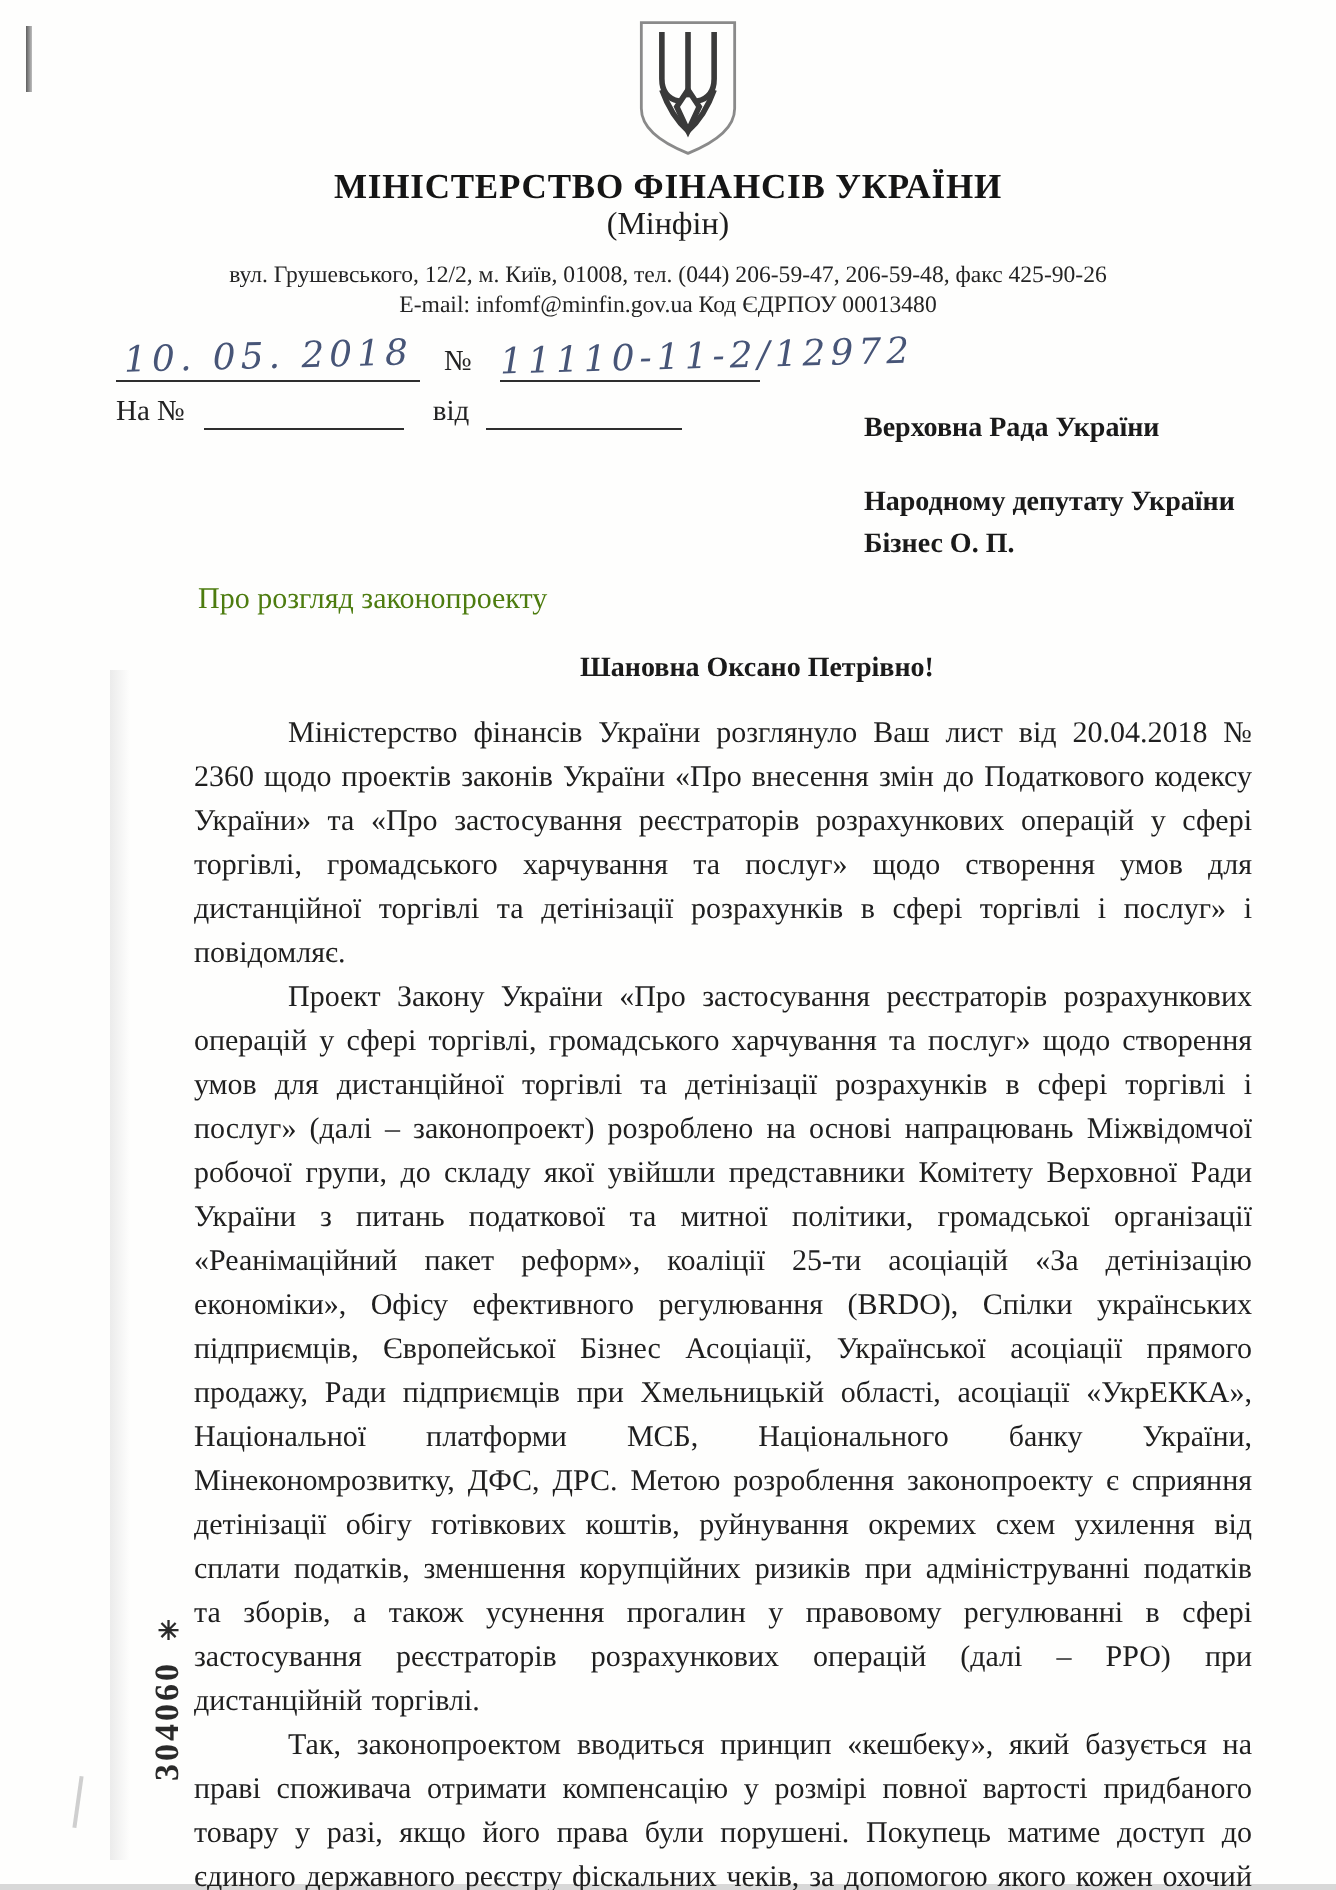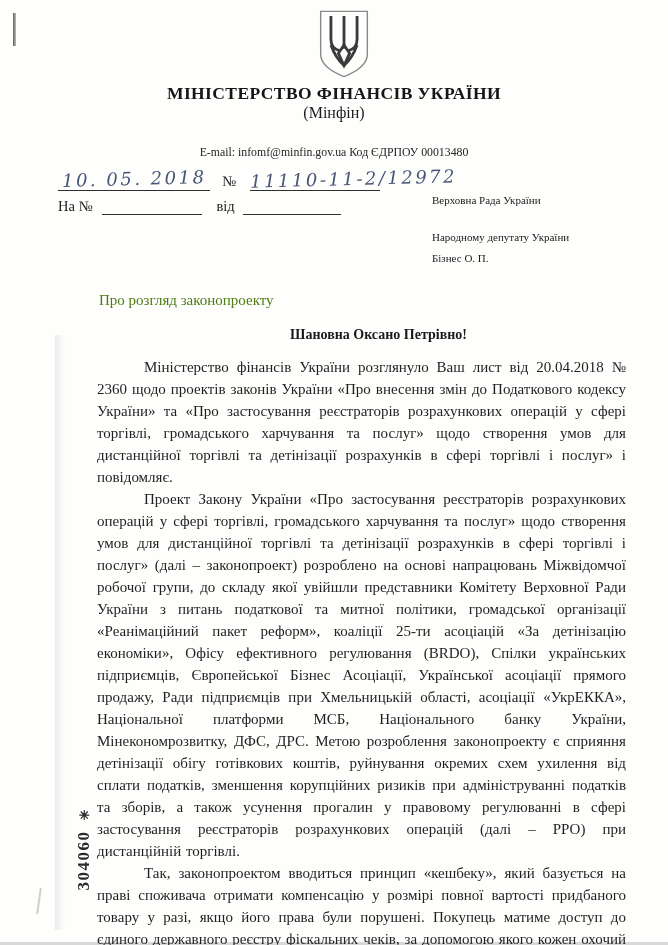--- a/index.html
+++ b/index.html
@@ -130,23 +130,23 @@
     display: inline-block;
     border-bottom: 1.5px solid #2e2e2e;
     height: 16px;
   }
   .blank1 { width: 100px; margin-left: 10px; }
   .vid-label { margin-left: 14px; }
   .blank2 { width: 98px; margin-left: 8px; }
   
   .recipient {
     position: absolute;
-    left: 432px; top: 190px;
-    font-weight: normal;
-    font-size: 11px;
+    left: 432px; top: 204px;
+    font-weight: bold;
+    font-size: 14px;
     line-height: 21px;
     color: #1a1a1a;
   }
   .recipient .r2 { margin-top: 16px; }
   
   .subject {
     position: absolute;
     left: 99px; top: 292px;
     font-size: 15px;
     color: #4d7c0f;
@@ -212,20 +212,21 @@
       <path class="ln" d="M30,7 V42"></path>
       <path class="ln" d="M16,7 V32 Q16,42 25,44"></path>
       <path class="ln" d="M44,7 V32 Q44,42 35,44"></path>
       <path class="ln" d="M30,38 L36,47 L30,60 L24,47 Z"></path>
       <path class="ln" d="M16,38 Q21,52 30,60 Q39,52 44,38"></path>
     </svg>
   </div>
 
   <h1 class="title">МІНІСТЕРСТВО ФІНАНСІВ УКРАЇНИ</h1>
   <div class="subtitle">(Мінфін)</div>
+  <div class="addr1">вул. Грушевського, 12/2,  м. Київ, 01008, тел. (044) 206-59-47, 206-59-48, факс 425-90-26</div>
   <div class="addr2">E-mail: infomf@minfin.gov.ua  Код ЄДРПОУ 00013480</div>
 
   <div class="ref-block">
     <div class="ref-row">
       <div class="date-cell">
         <span class="hw">10. 05. 2018</span>
       </div>
       <div class="no-label">№</div>
       <div class="num-cell">
         <span class="hw">11110-11-2/12972</span>

